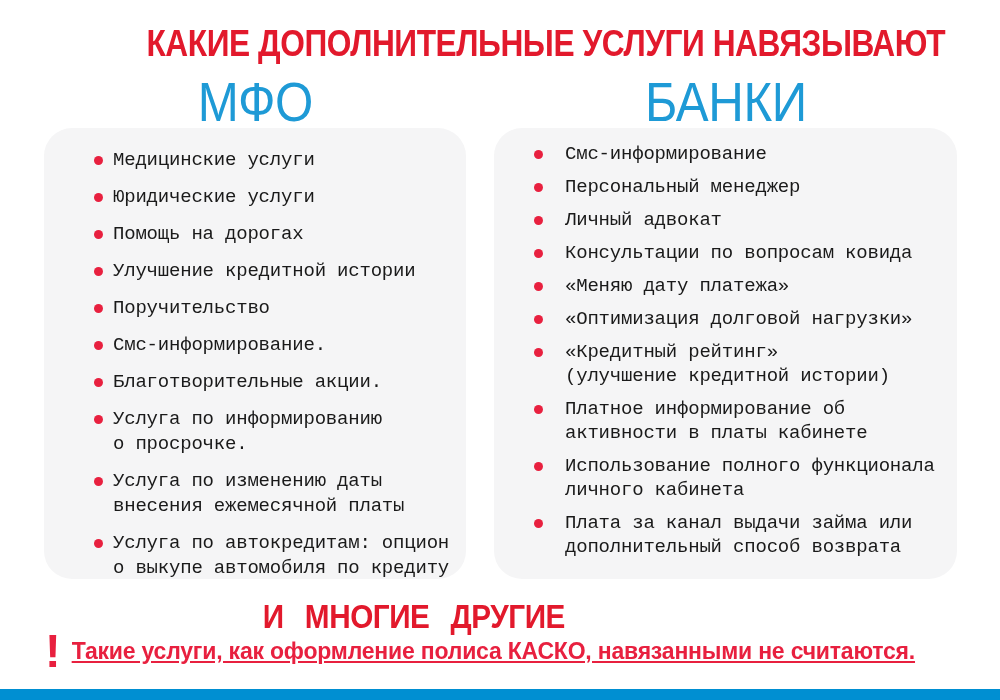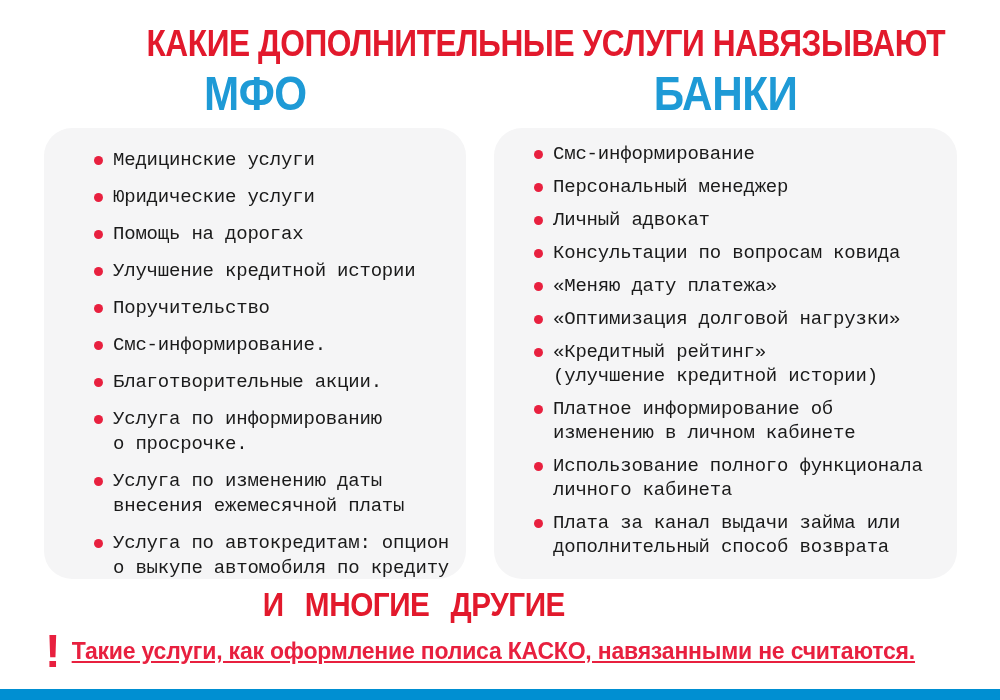--- a/index.html
+++ b/index.html
@@ -17,23 +17,23 @@
     line-height: 36px;
   }
   .condensed {
     display: inline-block;
     transform: scaleX(0.88);
     transform-origin: center;
     letter-spacing: -0.5px;
     white-space: nowrap;
   }
   .col-header {
-    position: absolute; top: 72px;
+    position: absolute; top: 80px;
     text-align: center;
-    color: var(--header-blue); font-weight: bold; font-size: 48px;
+    color: var(--header-blue); font-weight: normal; font-size: 56px;
     line-height: 44px;
   }
   .col-header.left  { left: 44px;  width: 422px; }
   .col-header.right { left: 494px; width: 463px; }
   .card {
     position: absolute; top: 128px; height: 451px;
     background: var(--box-bg);
     border-radius: 28px;
     box-sizing: border-box;
     font-family: Liberation Mono, monospace;
@@ -41,30 +41,30 @@
   .card.left  { left: 44px;  width: 422px; }
   .card.right { left: 494px; width: 463px; }
   ul.service-list { list-style: none; margin: 0; }
   .card.left  ul.service-list { padding: 20px 8px 0 50px; }
   .card.right ul.service-list { padding: 14px 8px 0 40px; }
   ul.service-list li {
     display: flex; align-items: flex-start;
     color: var(--text-dark); font-size: 19px;
   }
   .card.left  li { line-height: 25px; margin-bottom: 12px; }
-  .card.right li { line-height: 24px; margin-bottom: 9px; }
+  .card.right li { line-height: 24px; margin-bottom: 9px; gap: 12px; }
   .dot {
     flex: 0 0 9px; width: 9px; height: 9px;
     border-radius: 50%;
     background: var(--bullet-red);
     margin-top: 8px; margin-right: 10px;
   }
   .item-text { white-space: pre-line; letter-spacing: -0.2px; }
   .more-line {
-    position: absolute; top: 588px; left: 0;
+    position: absolute; top: 600px; left: 0;
     width: 828px; text-align: center;
     color: var(--title-red); font-weight: bold; font-size: 33px;
     line-height: 34px;
   }
   .more-line .condensed { word-spacing: 0.45em; transform: scaleX(0.9); }
   .note-row {
     position: absolute; top: 631px; left: 45px; width: 930px;
     display: flex; align-items: center; gap: 11px;
   }
   .excl-mark {
@@ -172,21 +172,21 @@
         <span class="item-text">«Оптимизация долговой нагрузки»</span>
       </li>
       <li>
         <span class="dot"></span>
         <span class="item-text">«Кредитный рейтинг»
 (улучшение кредитной истории)</span>
       </li>
       <li>
         <span class="dot"></span>
         <span class="item-text">Платное информирование об
-изменению в личном кабинете</span>
+активности в платы кабинете</span>
       </li>
       <li>
         <span class="dot"></span>
         <span class="item-text">Использование полного функционала
 личного кабинета</span>
       </li>
       <li>
         <span class="dot"></span>
         <span class="item-text">Плата за канал выдачи займа или
 дополнительный способ возврата</span>

